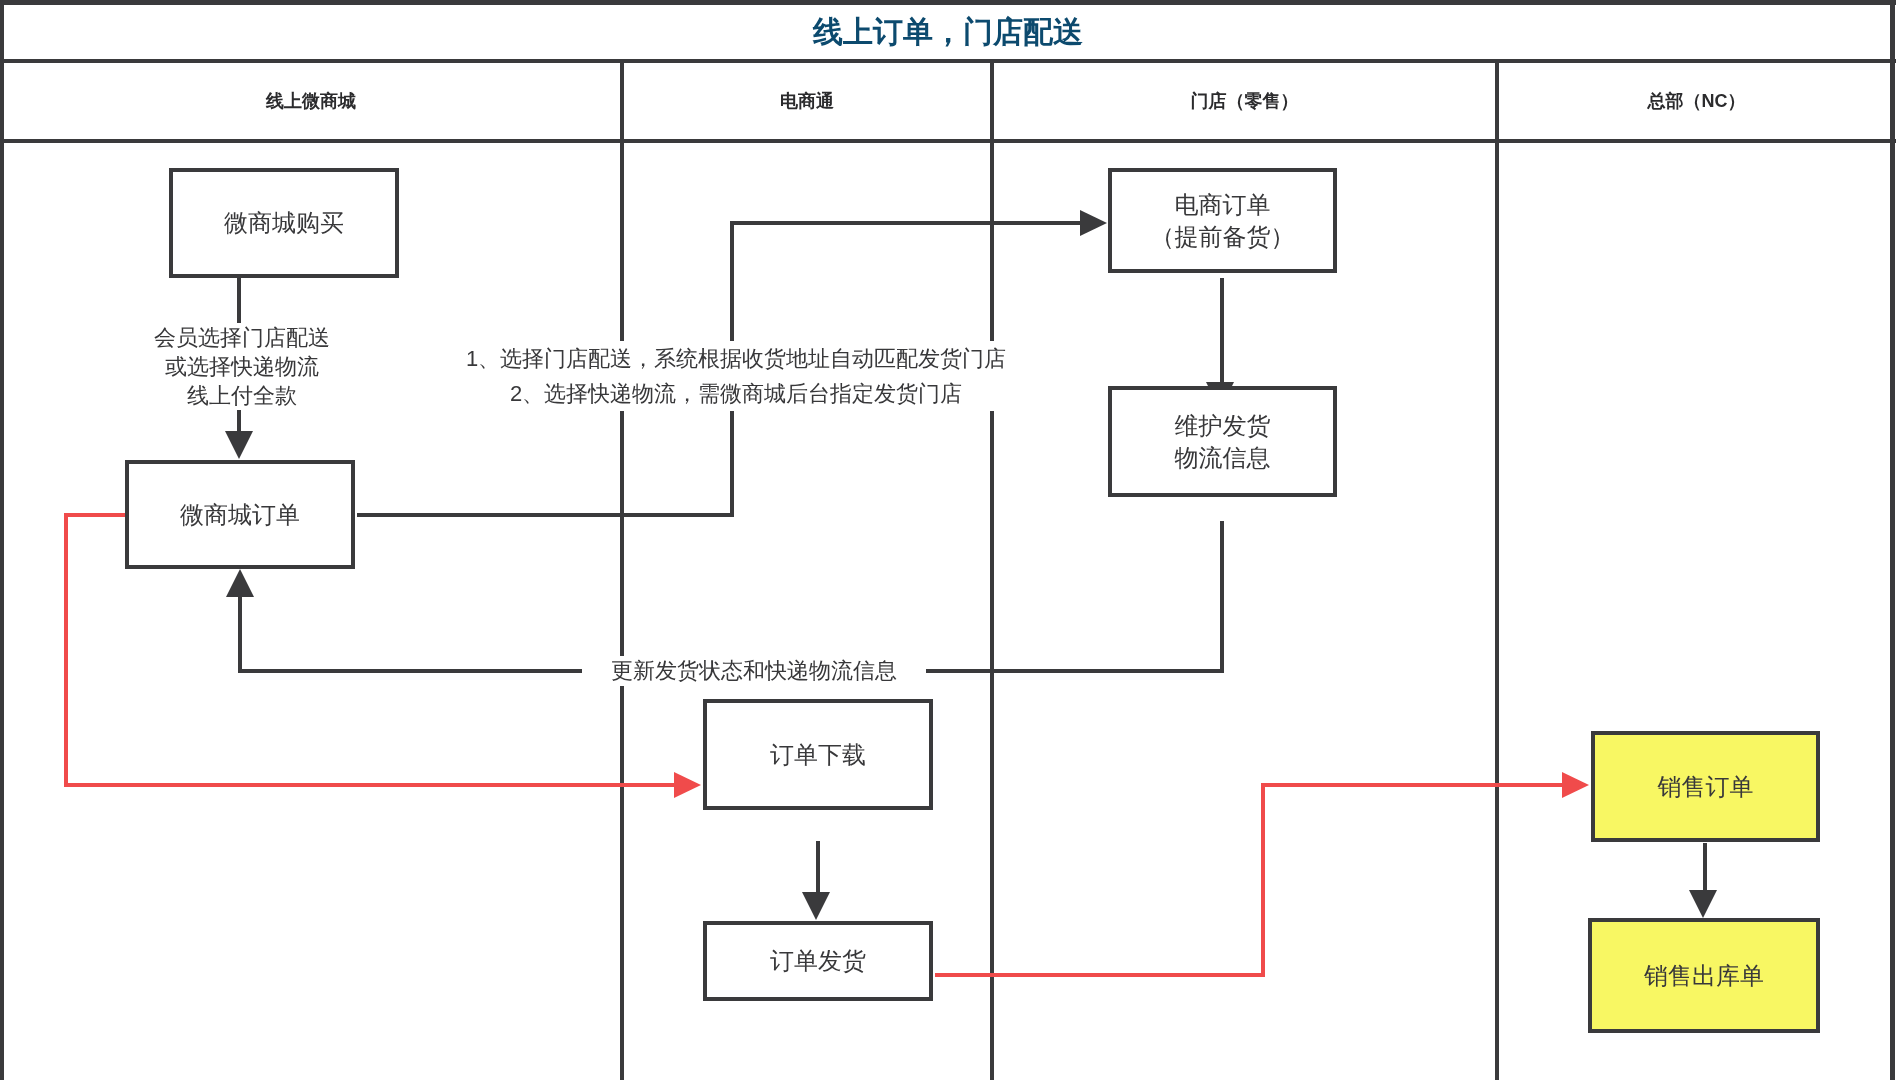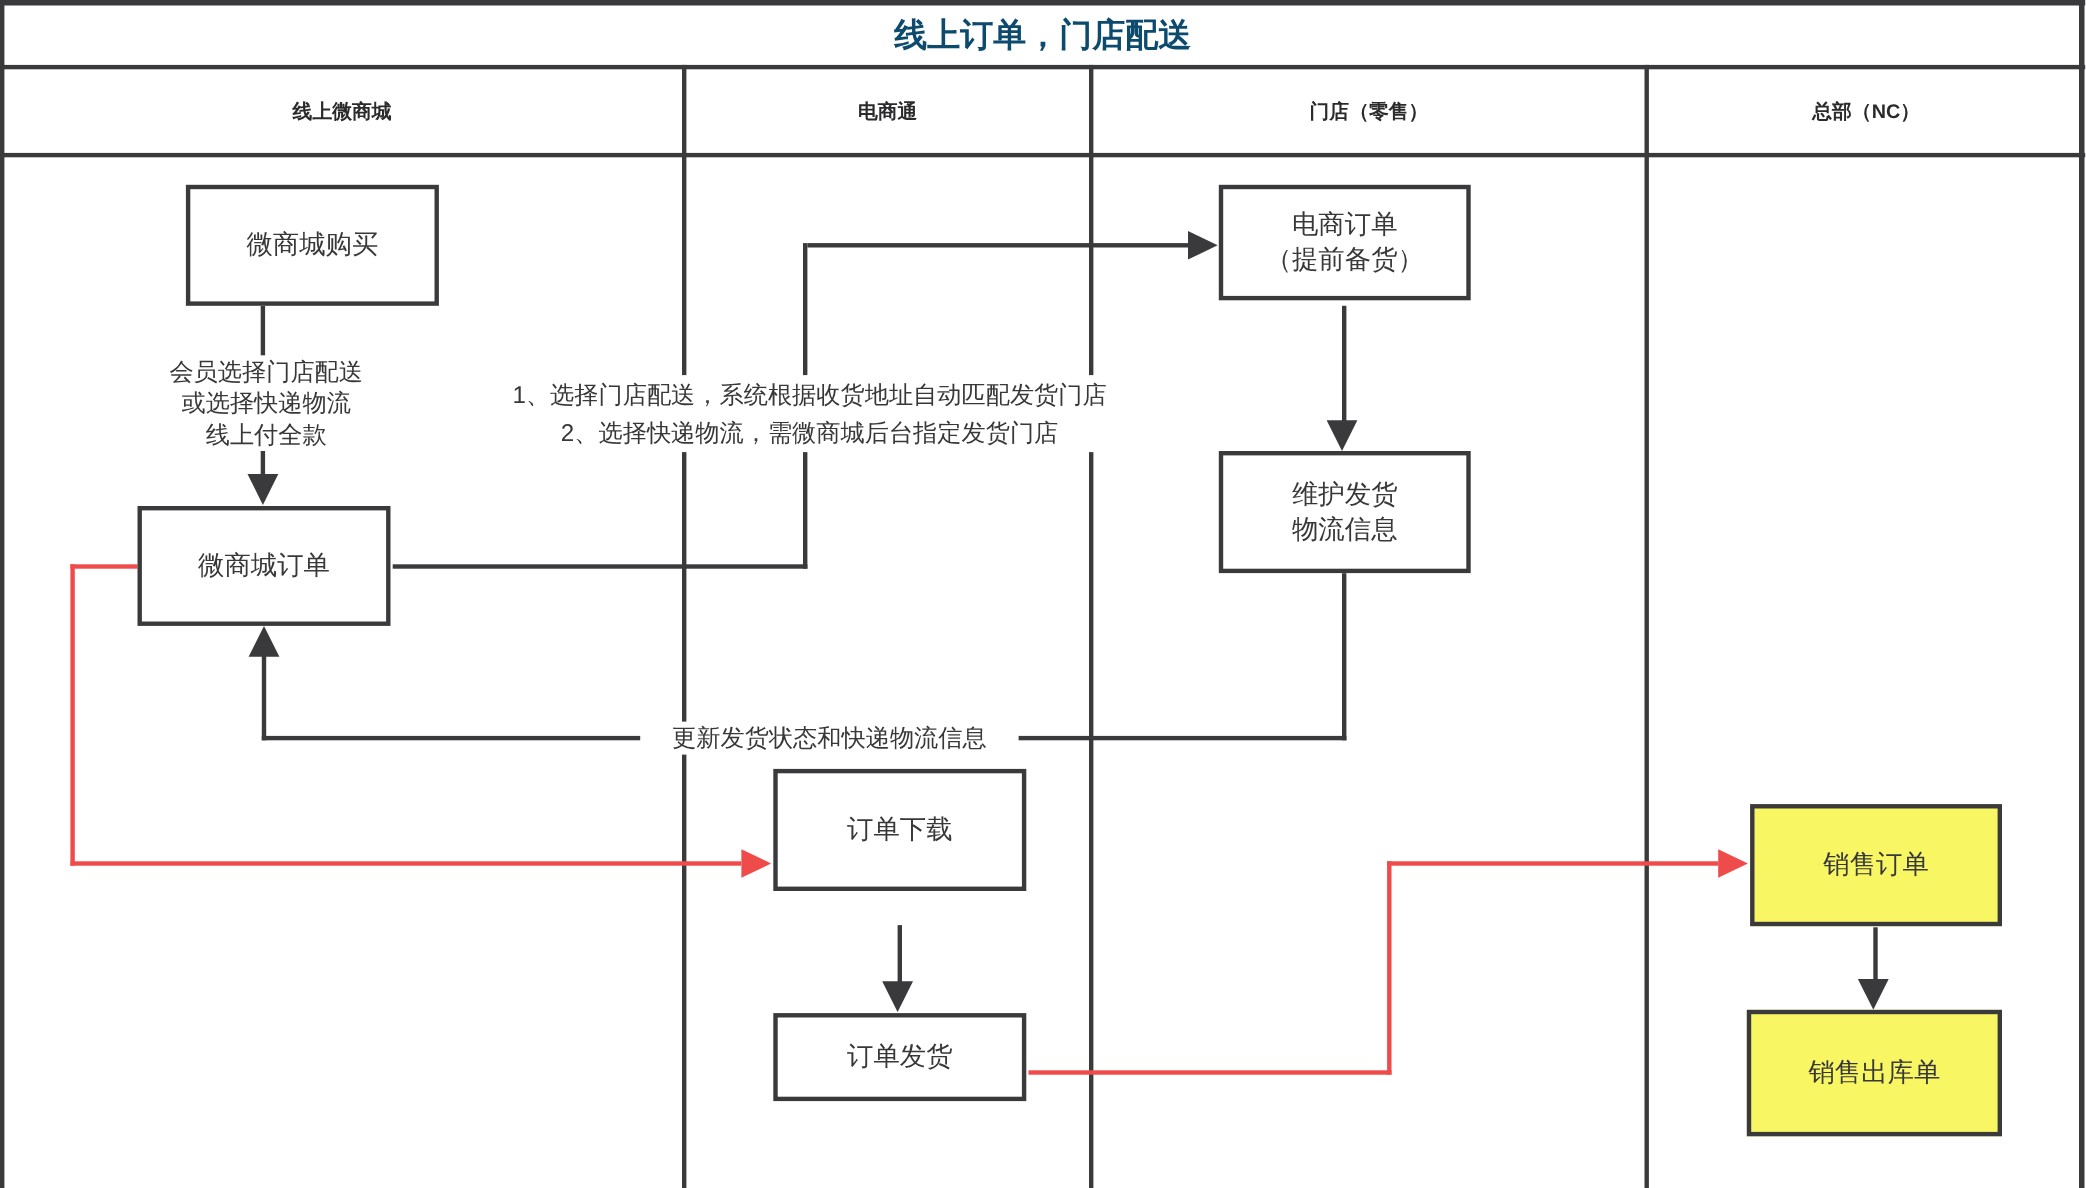--- a/index.html
+++ b/index.html
@@ -103,21 +103,21 @@
 
   <div class="node" style="left:125px;top:460px;width:230px;height:109px;">
     <span>微商城订单</span>
   </div>
 
   <div class="node" style="left:1108px;top:168px;width:229px;height:105px;">
     <span>电商订单</span>
     <span>（提前备货）</span>
   </div>
 
-  <div class="node" style="left:1108px;top:410px;width:229px;height:111px;">
+  <div class="node" style="left:1108px;top:386px;width:229px;height:111px;">
     <span>维护发货</span>
     <span>物流信息</span>
   </div>
 
   <div class="node" style="left:703px;top:699px;width:230px;height:111px;">
     <span>订单下载</span>
   </div>
 
   <div class="node" style="left:703px;top:921px;width:230px;height:80px;">
     <span>订单发货</span>

